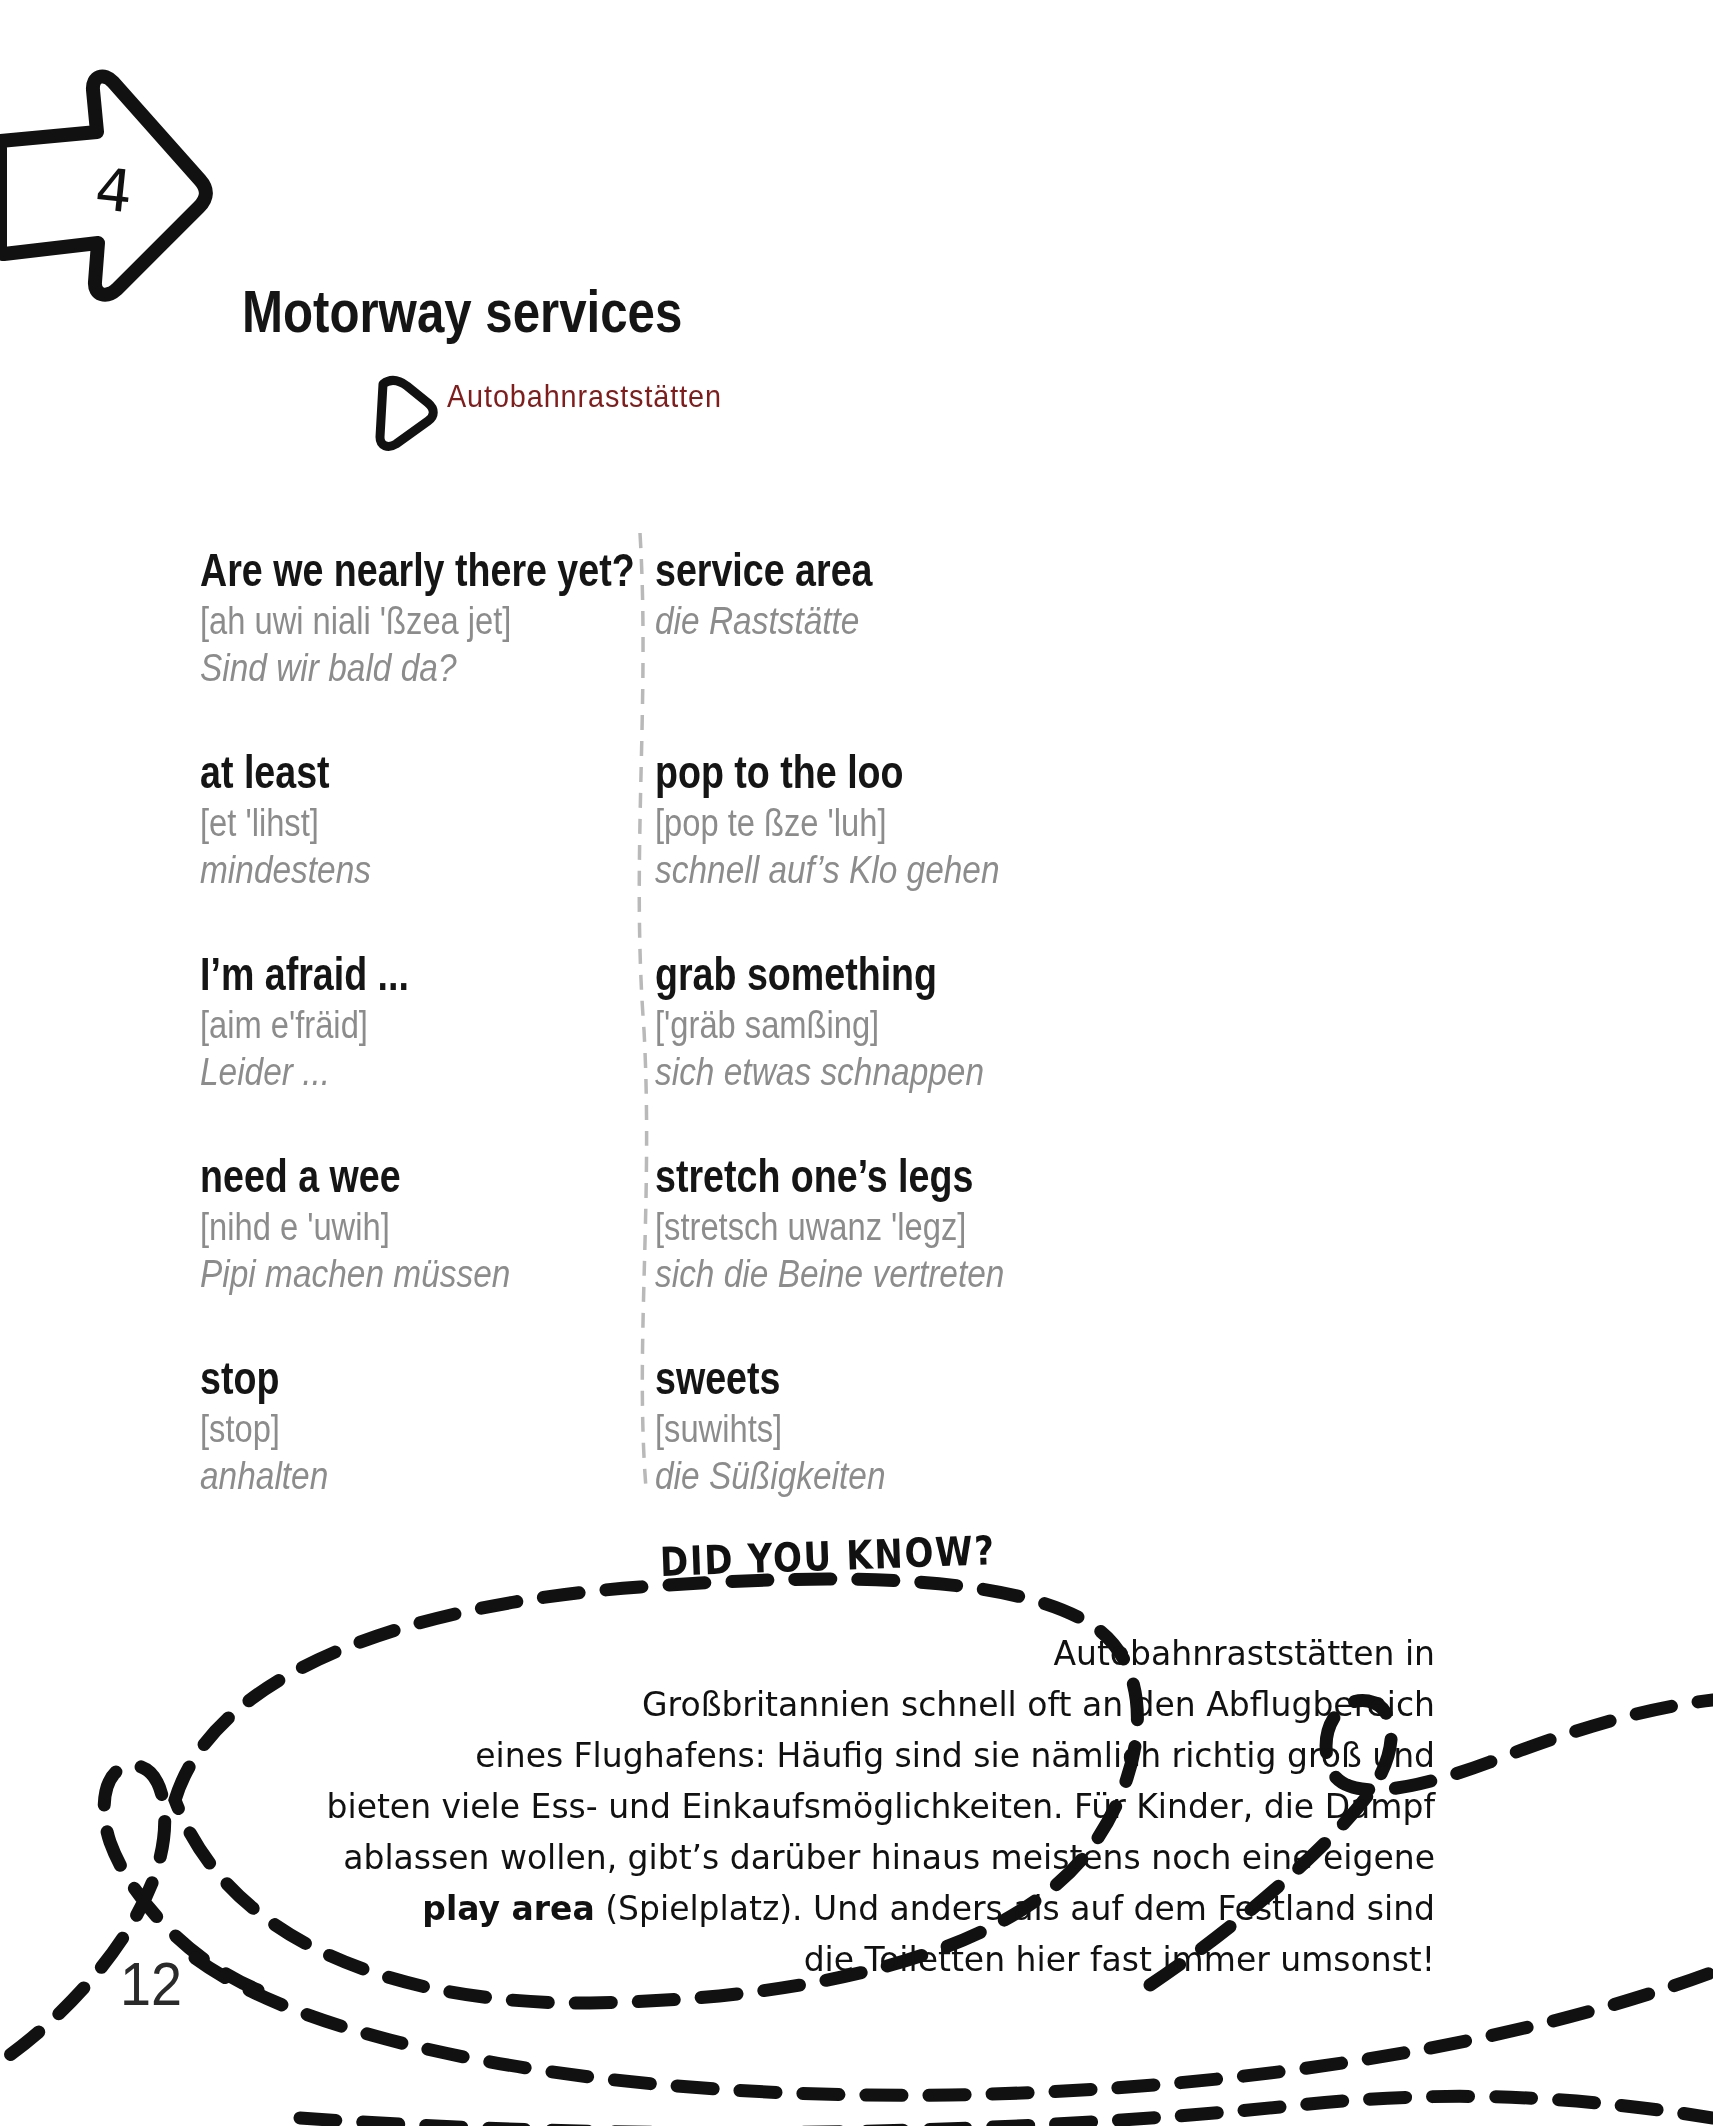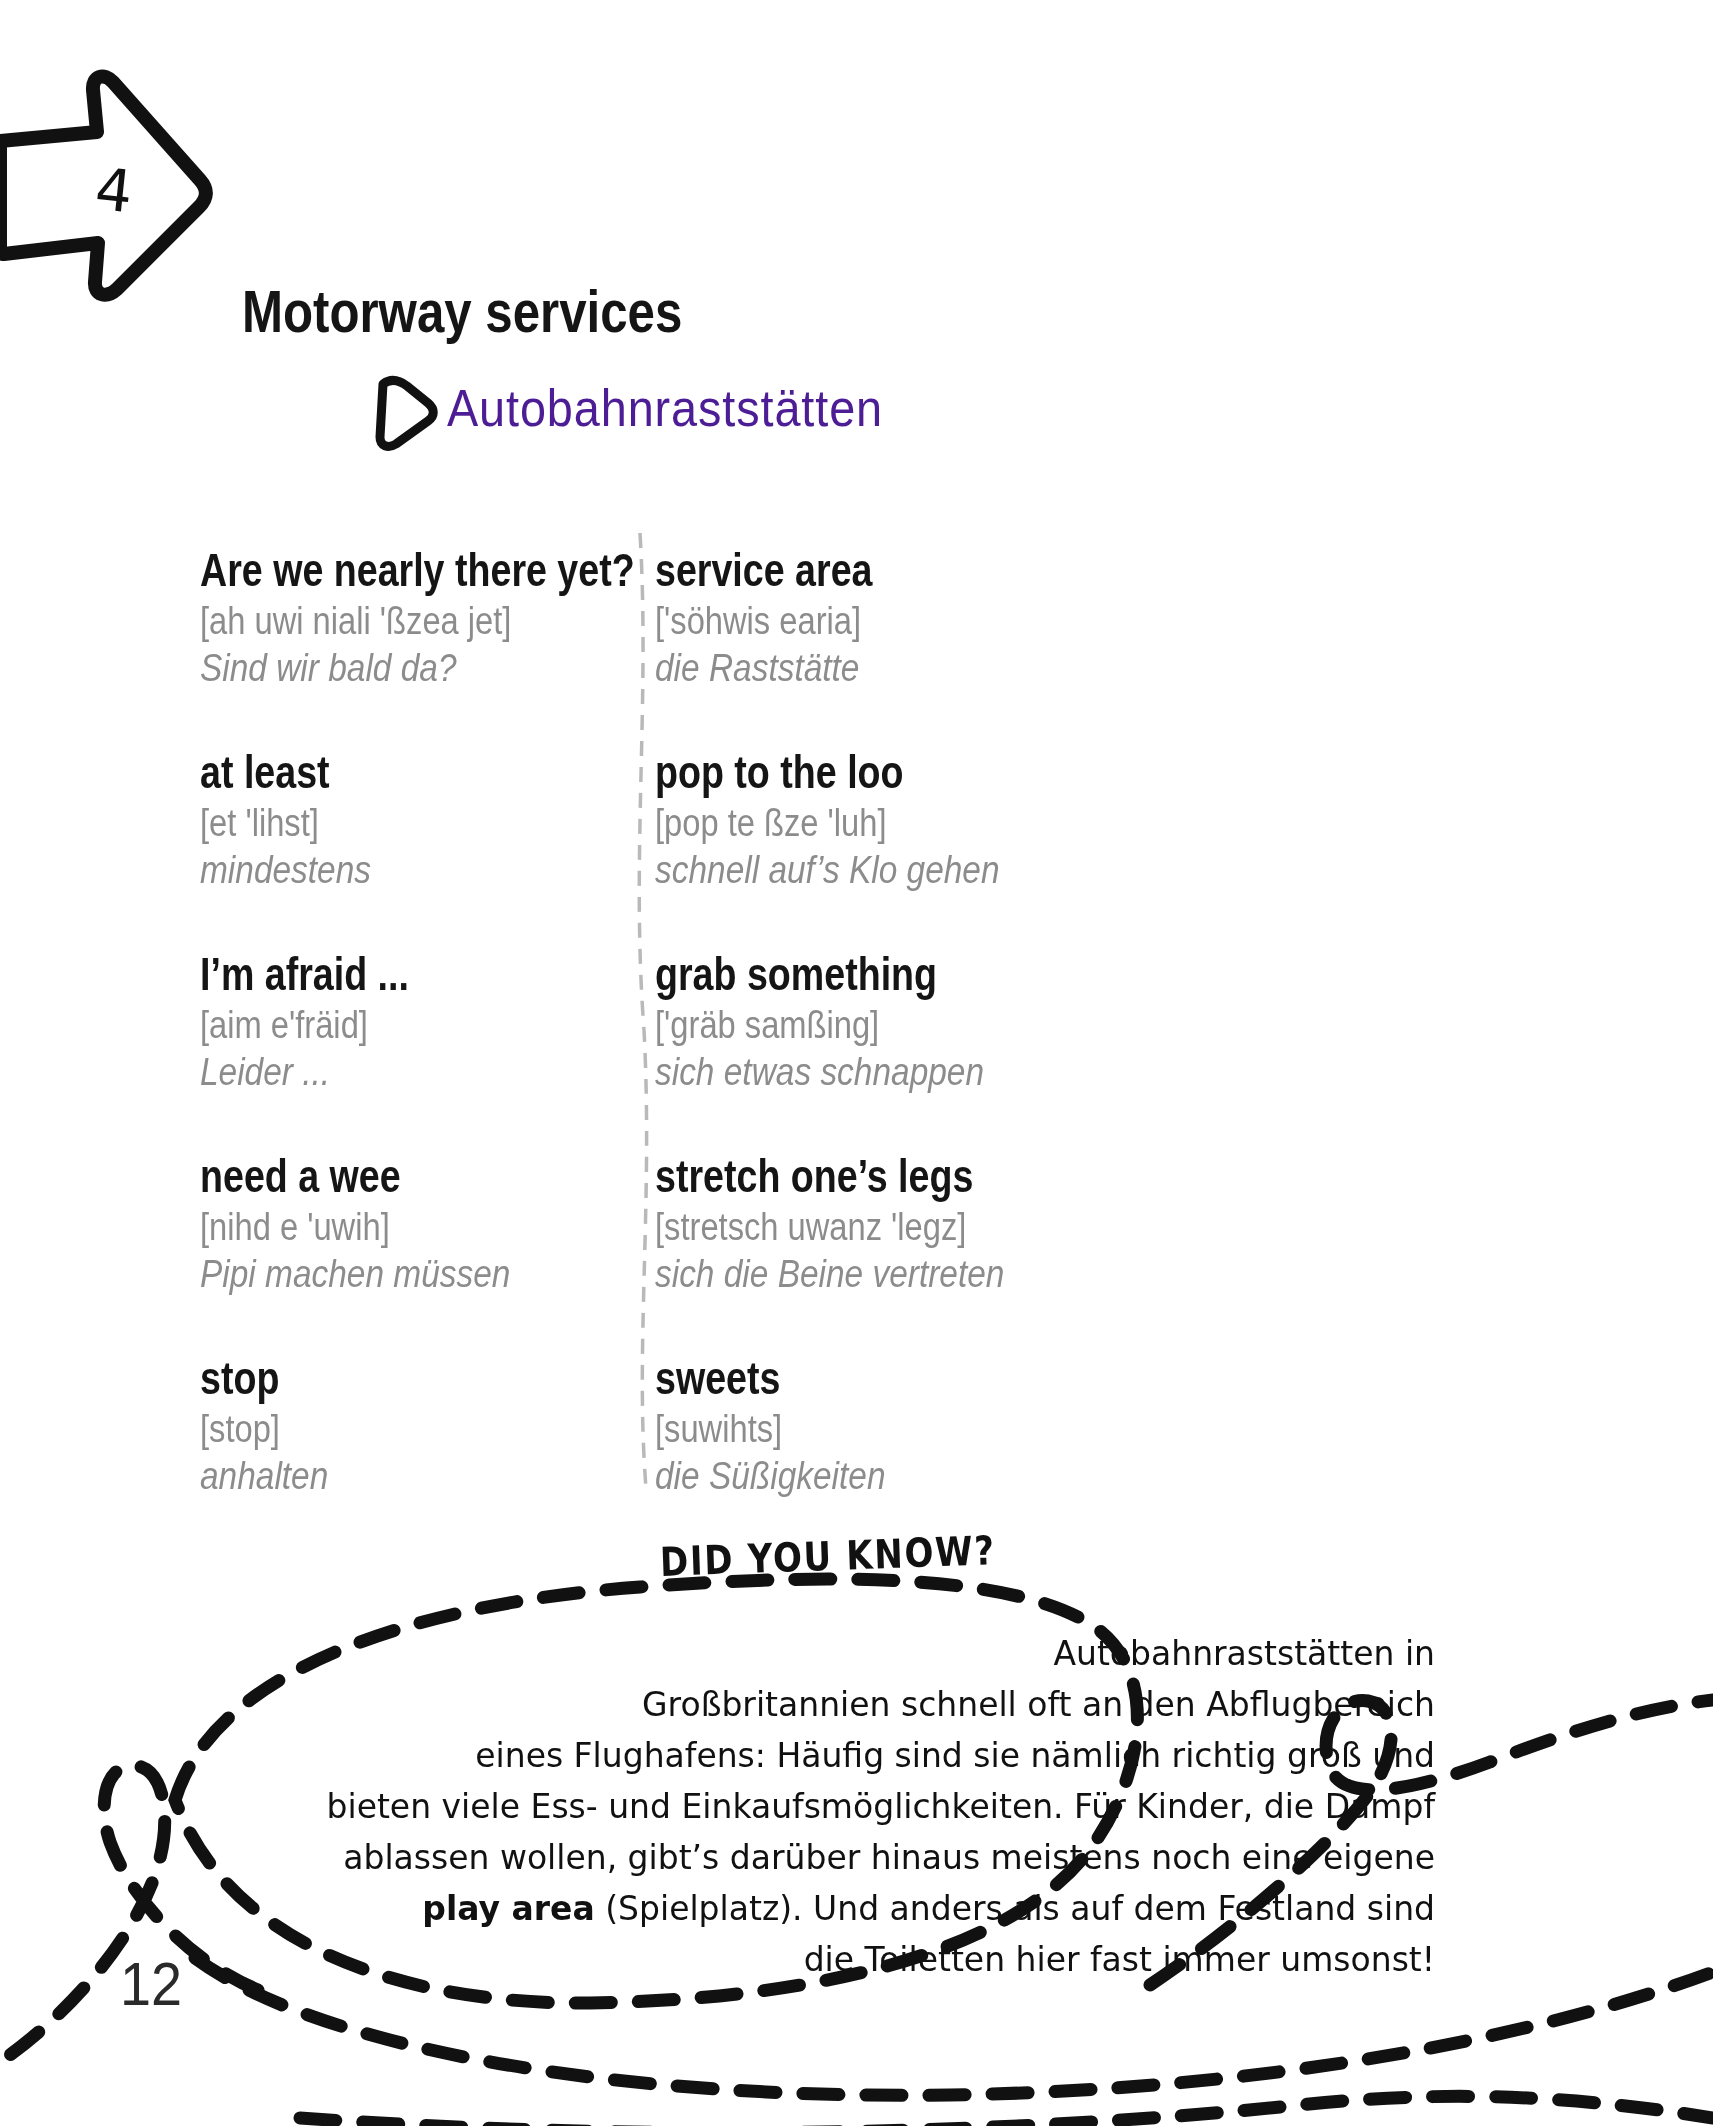--- a/index.html
+++ b/index.html
@@ -12,21 +12,21 @@
     color:#151515;
   }
   .abs{position:absolute;}
   .cond{display:inline-block;transform-origin:left top;white-space:nowrap;}
 
   
   #title{left:242px;top:118px;font-size:98px;font-weight:bold;line-height:1;letter-spacing:-2px;}
   #title .cond{transform:scaleX(0.76);}
   #subtitle{left:242px;top:282px;font-size:60px;font-weight:bold;line-height:1;}
   #subtitle .cond{transform:scaleX(0.82);}
-  #subtitle-trans{left:447px;top:378px;font-size:52px;color:#4c1d95;letter-spacing:1px;}
+  #subtitle-trans{left:447px;top:378px;font-size:32px;color:#7f1d1d;letter-spacing:1px;}
   #subtitle-trans .cond{transform:scaleX(0.9);}
 
   
   .vcol{top:542px;width:470px;}
   #col-left{left:200px;}
   #col-right{left:655px;}
   .entry{height:202px;}
   .headword{font-size:47px;font-weight:bold;color:#151515;line-height:56px;display:block;}
   .headword .cond{transform:scaleX(0.80);}
   .pron{font-size:38px;color:#8c8c8c;line-height:47px;display:block;}
@@ -117,21 +117,20 @@
     <div class="entry">
       <span class="headword"><span class="cond">stop</span></span>
       <span class="pron"><span class="cond">[stop]</span></span>
       <span class="germ"><span class="cond">anhalten</span></span>
     </div>
   </div>
 
   <div id="col-right" class="abs vcol">
     <div class="entry">
       <span class="headword"><span class="cond">service area</span></span>
-      <span class="pron"><span class="cond">['söhwis earia]</span></span>
       <span class="germ"><span class="cond">die Raststätte</span></span>
     </div>
     <div class="entry">
       <span class="headword"><span class="cond">pop to the loo</span></span>
       <span class="pron"><span class="cond">[pop te ßze 'luh]</span></span>
       <span class="germ"><span class="cond">schnell auf’s Klo gehen</span></span>
     </div>
     <div class="entry">
       <span class="headword"><span class="cond">grab something</span></span>
       <span class="pron"><span class="cond">['gräb samßing]</span></span>

